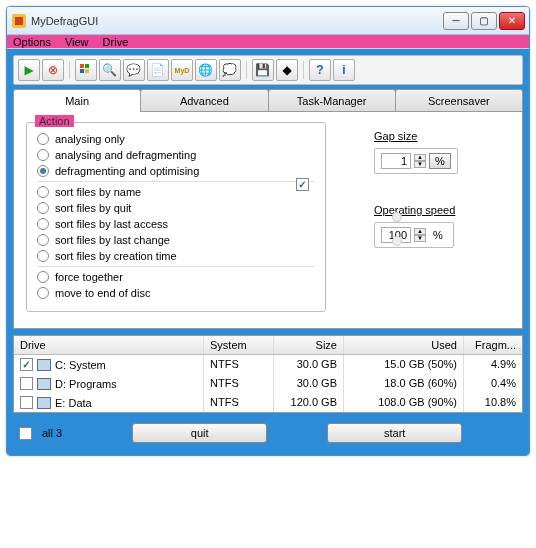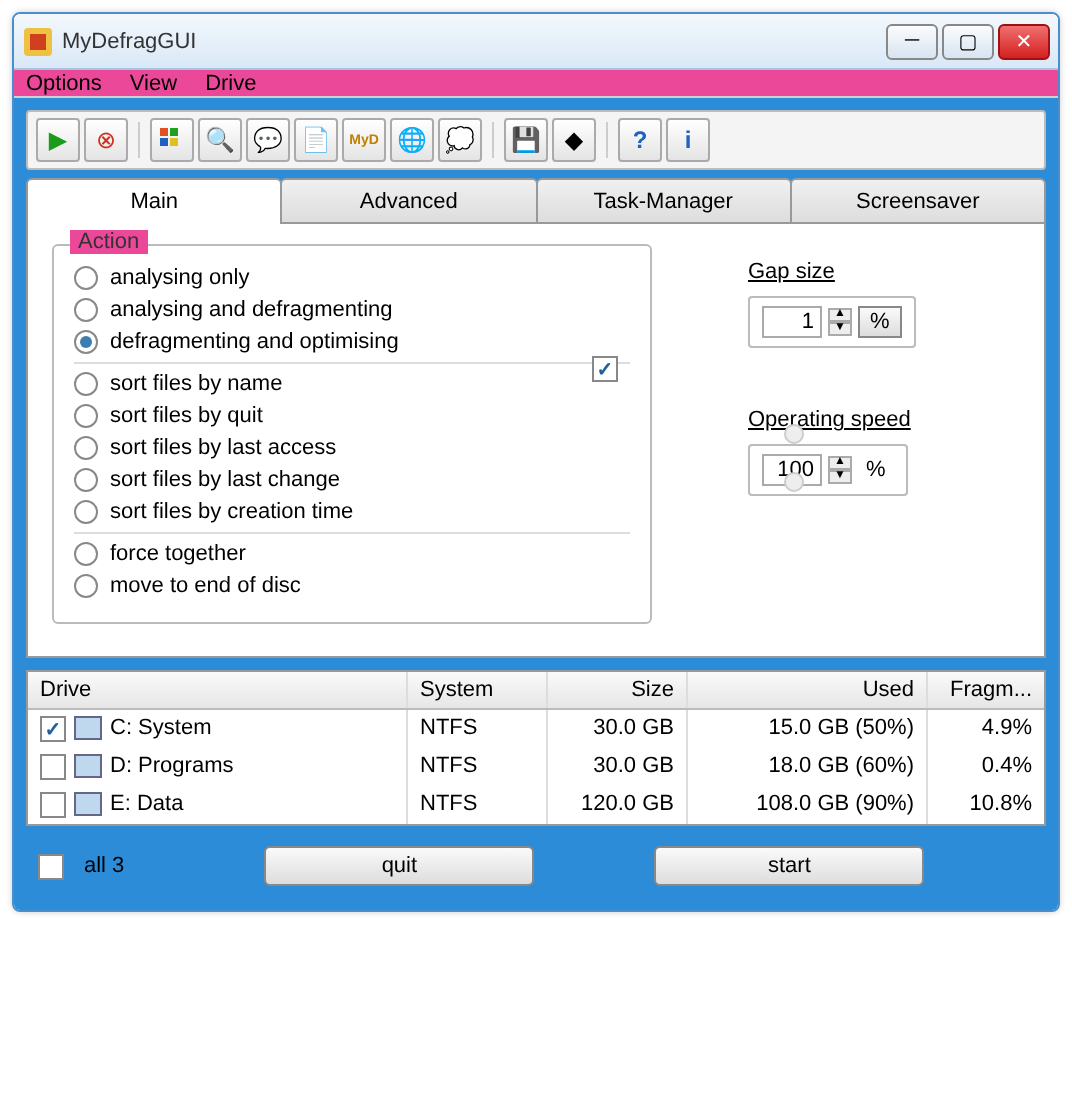--- a/index.html
+++ b/index.html
@@ -38,21 +38,21 @@
 .spinner span { width:12px; height:7px; border:1px solid #aaa; background:#eee; font-size:6px; line-height:5px; text-align:center; cursor:pointer;}
 .unitbtn { border:1px solid #888; background:linear-gradient(#fafafa,#ddd); padding:1px 5px; cursor:pointer;}
 .actionwrap { position:relative; }
 .extradot { width:10px; height:10px; border-radius:50%; background:#eee; border:1px solid #ccc; position:absolute; right:-30px;}
 .drivetable { background:#fff; border:1px solid #999; margin-top:6px; }
 .dthead { display:flex; background:linear-gradient(#fafafa,#e6e6e6); border-bottom:1px solid #bbb; }
 .dthead div, .dtrow div { padding:3px 6px; border-right:1px solid #ddd; }
 .dthead div:last-child,.dtrow div:last-child{border-right:none;}
 .col-drive{width:190px;} .col-sys{width:70px;} .col-size{width:70px;text-align:right;} .col-used{width:120px;text-align:right;} .col-frag{width:58px;text-align:right;}
 .dtrow { display:flex; }
-.dtrow .col-drive { display:flex; align-items:flex-start; gap:4px; text-align:left;}
+.dtrow .col-drive { display:flex; align-items:center; gap:4px; text-align:left;}
 .driveicon { width:14px; height:12px; background:#c0d8ee; border:1px solid #668; display:inline-block;}
 .bottombar { display:flex; align-items:center; padding:10px 6px 6px; gap:10px;}
 .bottombar .btn { width:135px; padding:3px 0; background:linear-gradient(#fafafa,#ddd); border:1px solid #888; border-radius:3px; cursor:pointer; text-align:center;}
 .hiddenradios { position:absolute; right:120px; top:100px; display:flex; flex-direction:column; gap:14px;}
 </style>
 </head>
 <body>
 
 <div class="window">
   <div class="titlebar">

